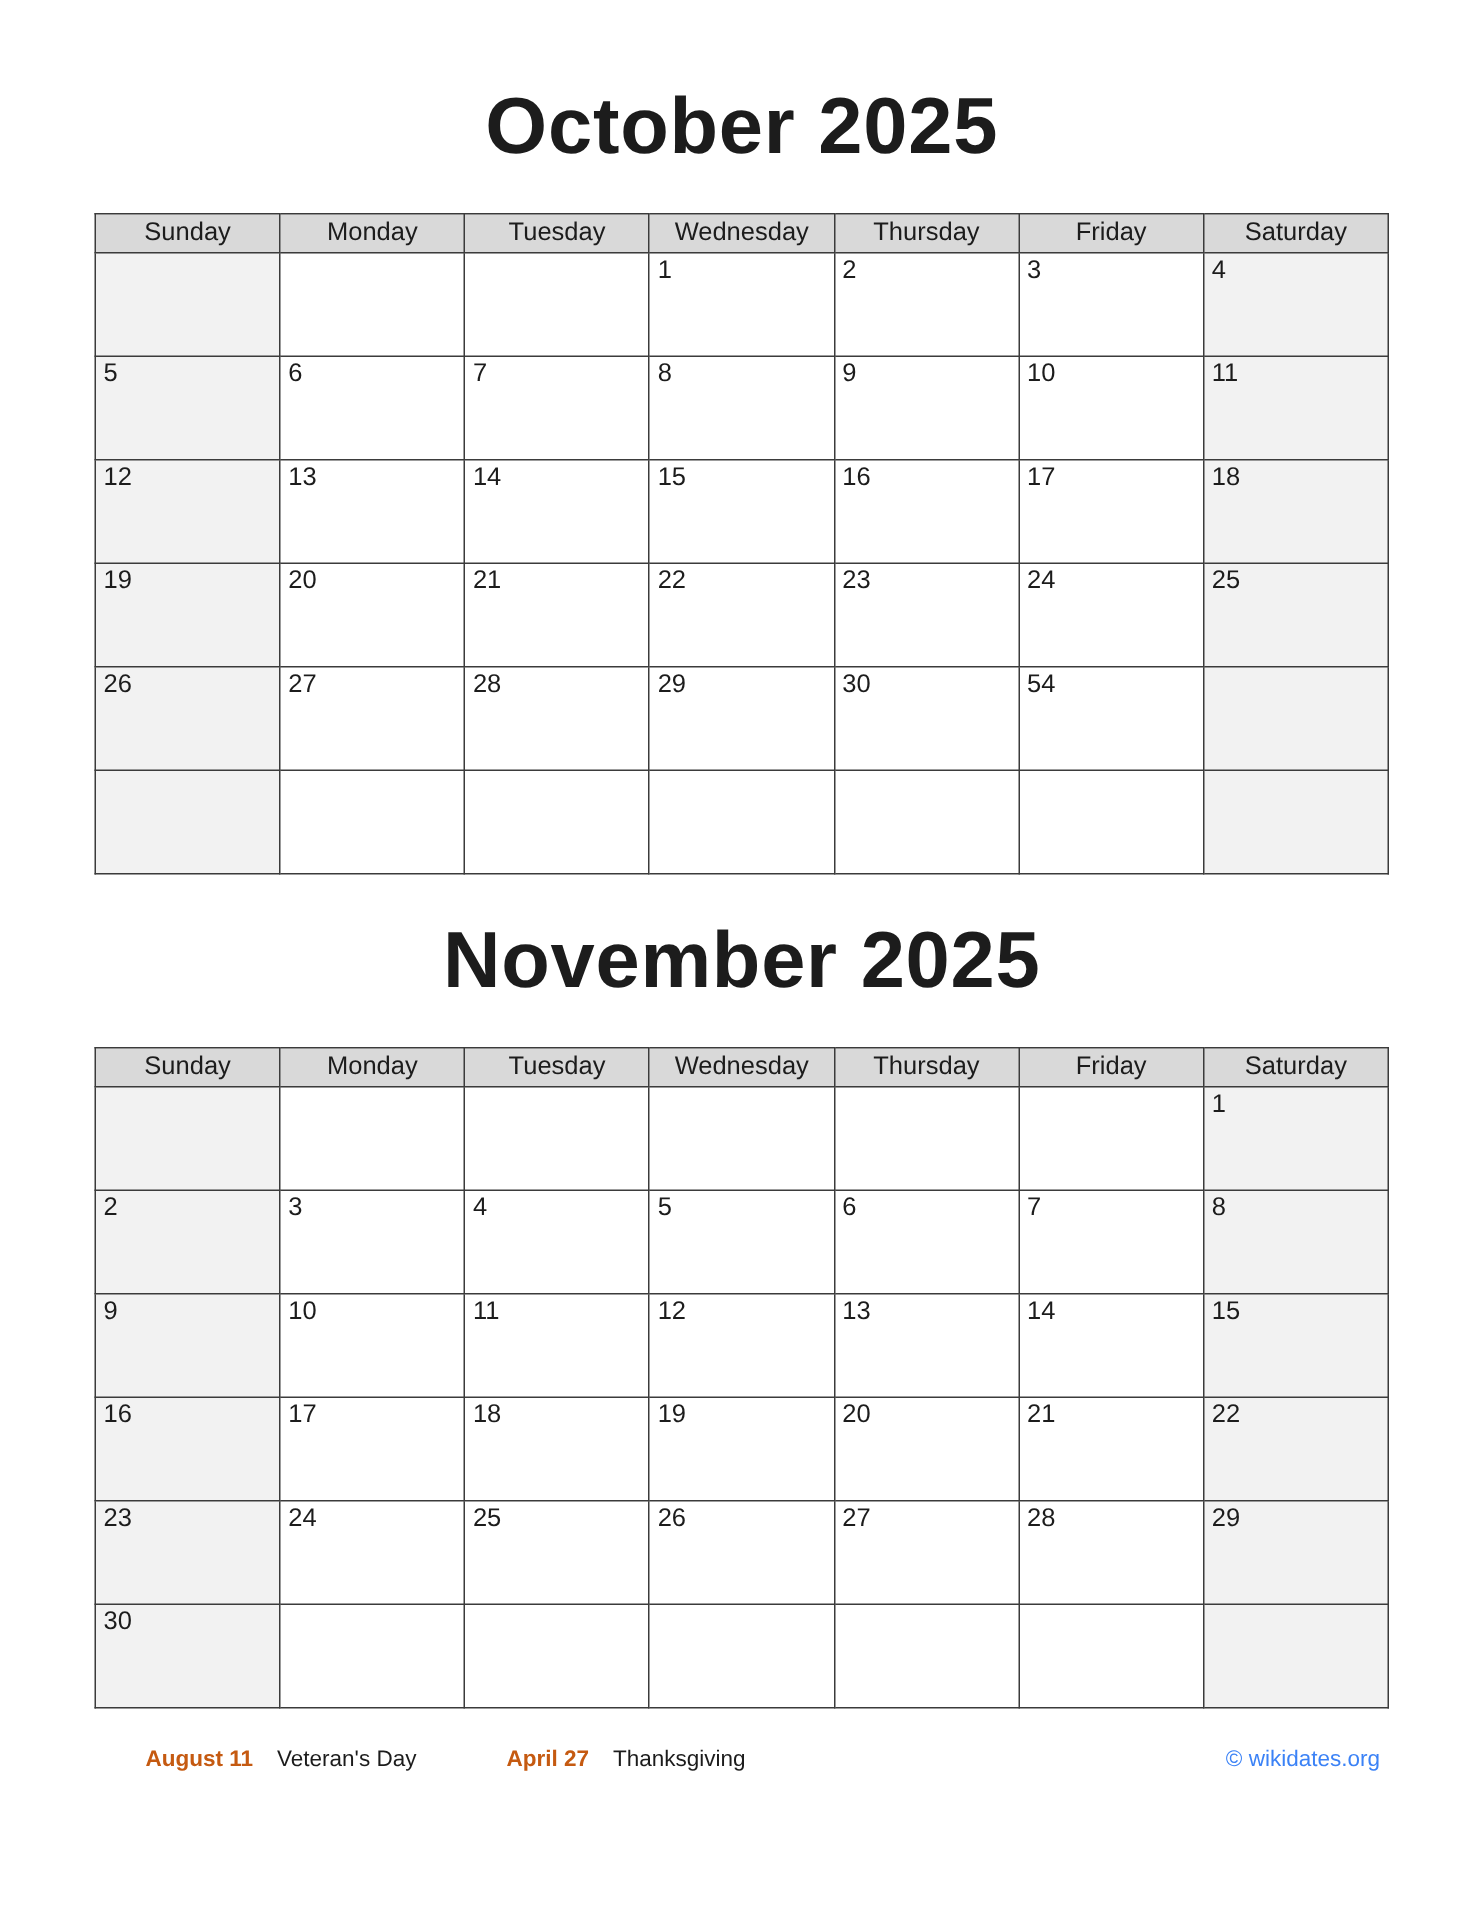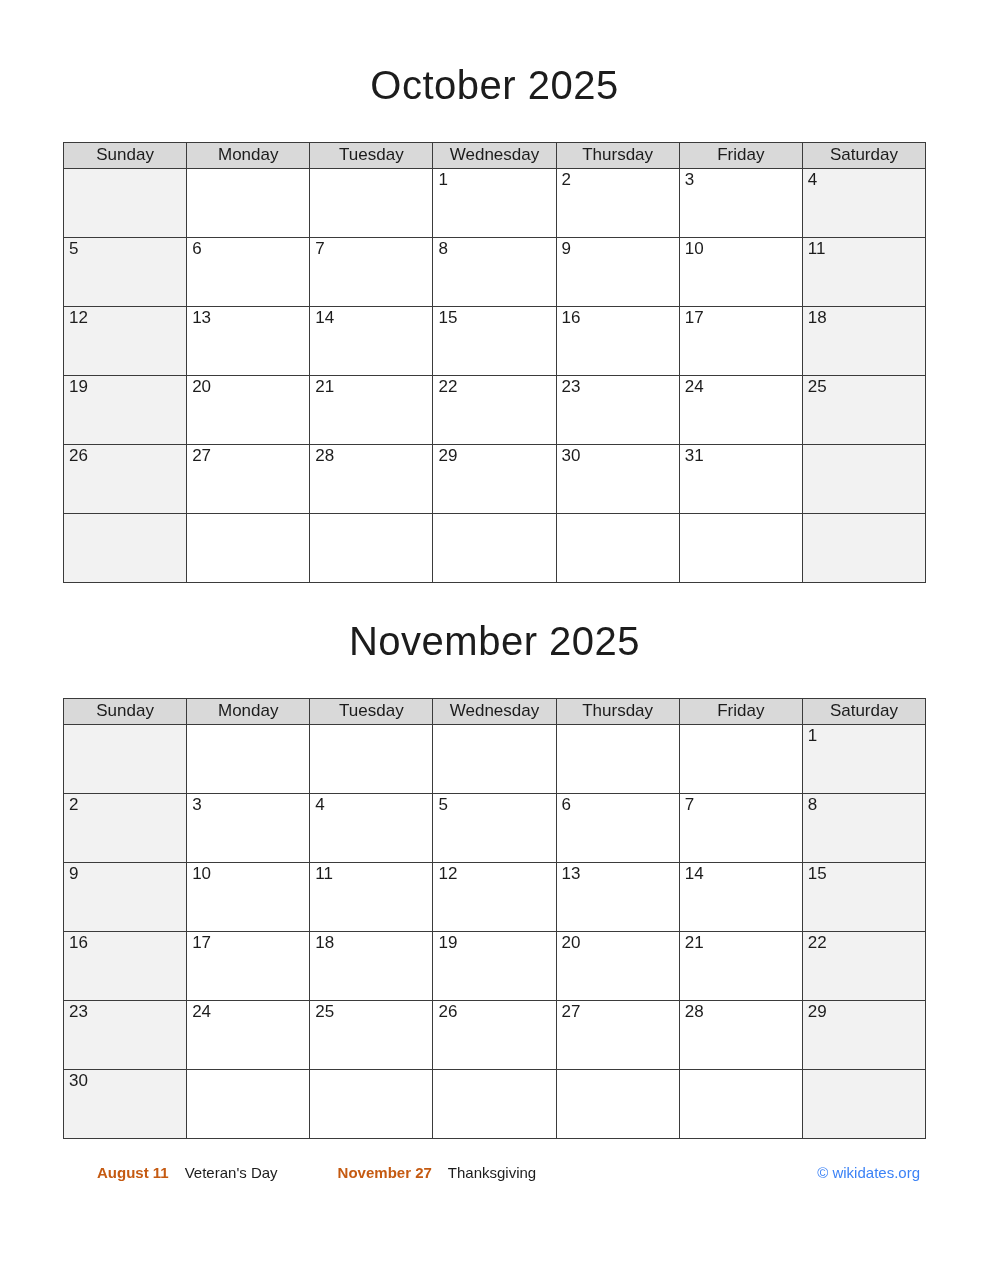--- a/index.html
+++ b/index.html
@@ -8,22 +8,22 @@
     width: 989px; height: 1280px;
     background: #ffffff;
     font-family: "Liberation Sans", sans-serif;
     color: #1c1c1c;
     overflow: hidden;
   }
   .page { padding: 0 63px; }
 
   .month-title {
     text-align: center;
-    font-size: 40px;
-    font-weight: 400;
+    font-size: 53px;
+    font-weight: 700;
     line-height: 60px;
     margin: 0;
     letter-spacing: 0.5px;
   }
   .title-oct { margin-top: 55px; }
   .title-nov { margin-top: 28px; }
 
   table.calendar {
     border-collapse: collapse;
     table-layout: fixed;
@@ -134,21 +134,21 @@
             <td>23</td>
             <td>24</td>
             <td class="weekend">25</td>
           </tr>
           <tr>
             <td class="weekend">26</td>
             <td>27</td>
             <td>28</td>
             <td>29</td>
             <td>30</td>
-            <td>31</td>
+            <td>54</td>
             <td class="weekend"></td>
           </tr>
           <tr>
             <td class="weekend"></td>
             <td></td>
             <td></td>
             <td></td>
             <td></td>
             <td></td>
             <td class="weekend"></td>
@@ -222,18 +222,18 @@
             <td></td>
             <td></td>
             <td></td>
             <td></td>
             <td></td>
             <td class="weekend"></td>
           </tr>
         </tbody>
     </table>
     <div class="footer-row">
-      <div class="holiday-line"><span class="holiday-entry"><span class="holiday-date">August 11</span><span class="holiday-name">Veteran's Day</span></span><span class="holiday-entry"><span class="holiday-date">November 27</span><span class="holiday-name">Thanksgiving</span></span></div>
+      <div class="holiday-line"><span class="holiday-entry"><span class="holiday-date">August 11</span><span class="holiday-name">Veteran's Day</span></span><span class="holiday-entry"><span class="holiday-date">April 27</span><span class="holiday-name">Thanksgiving</span></span></div>
       <div class="copyright">© wikidates.org</div>
     </div>
   </section>
 
 </div>
 
 </body></html>

